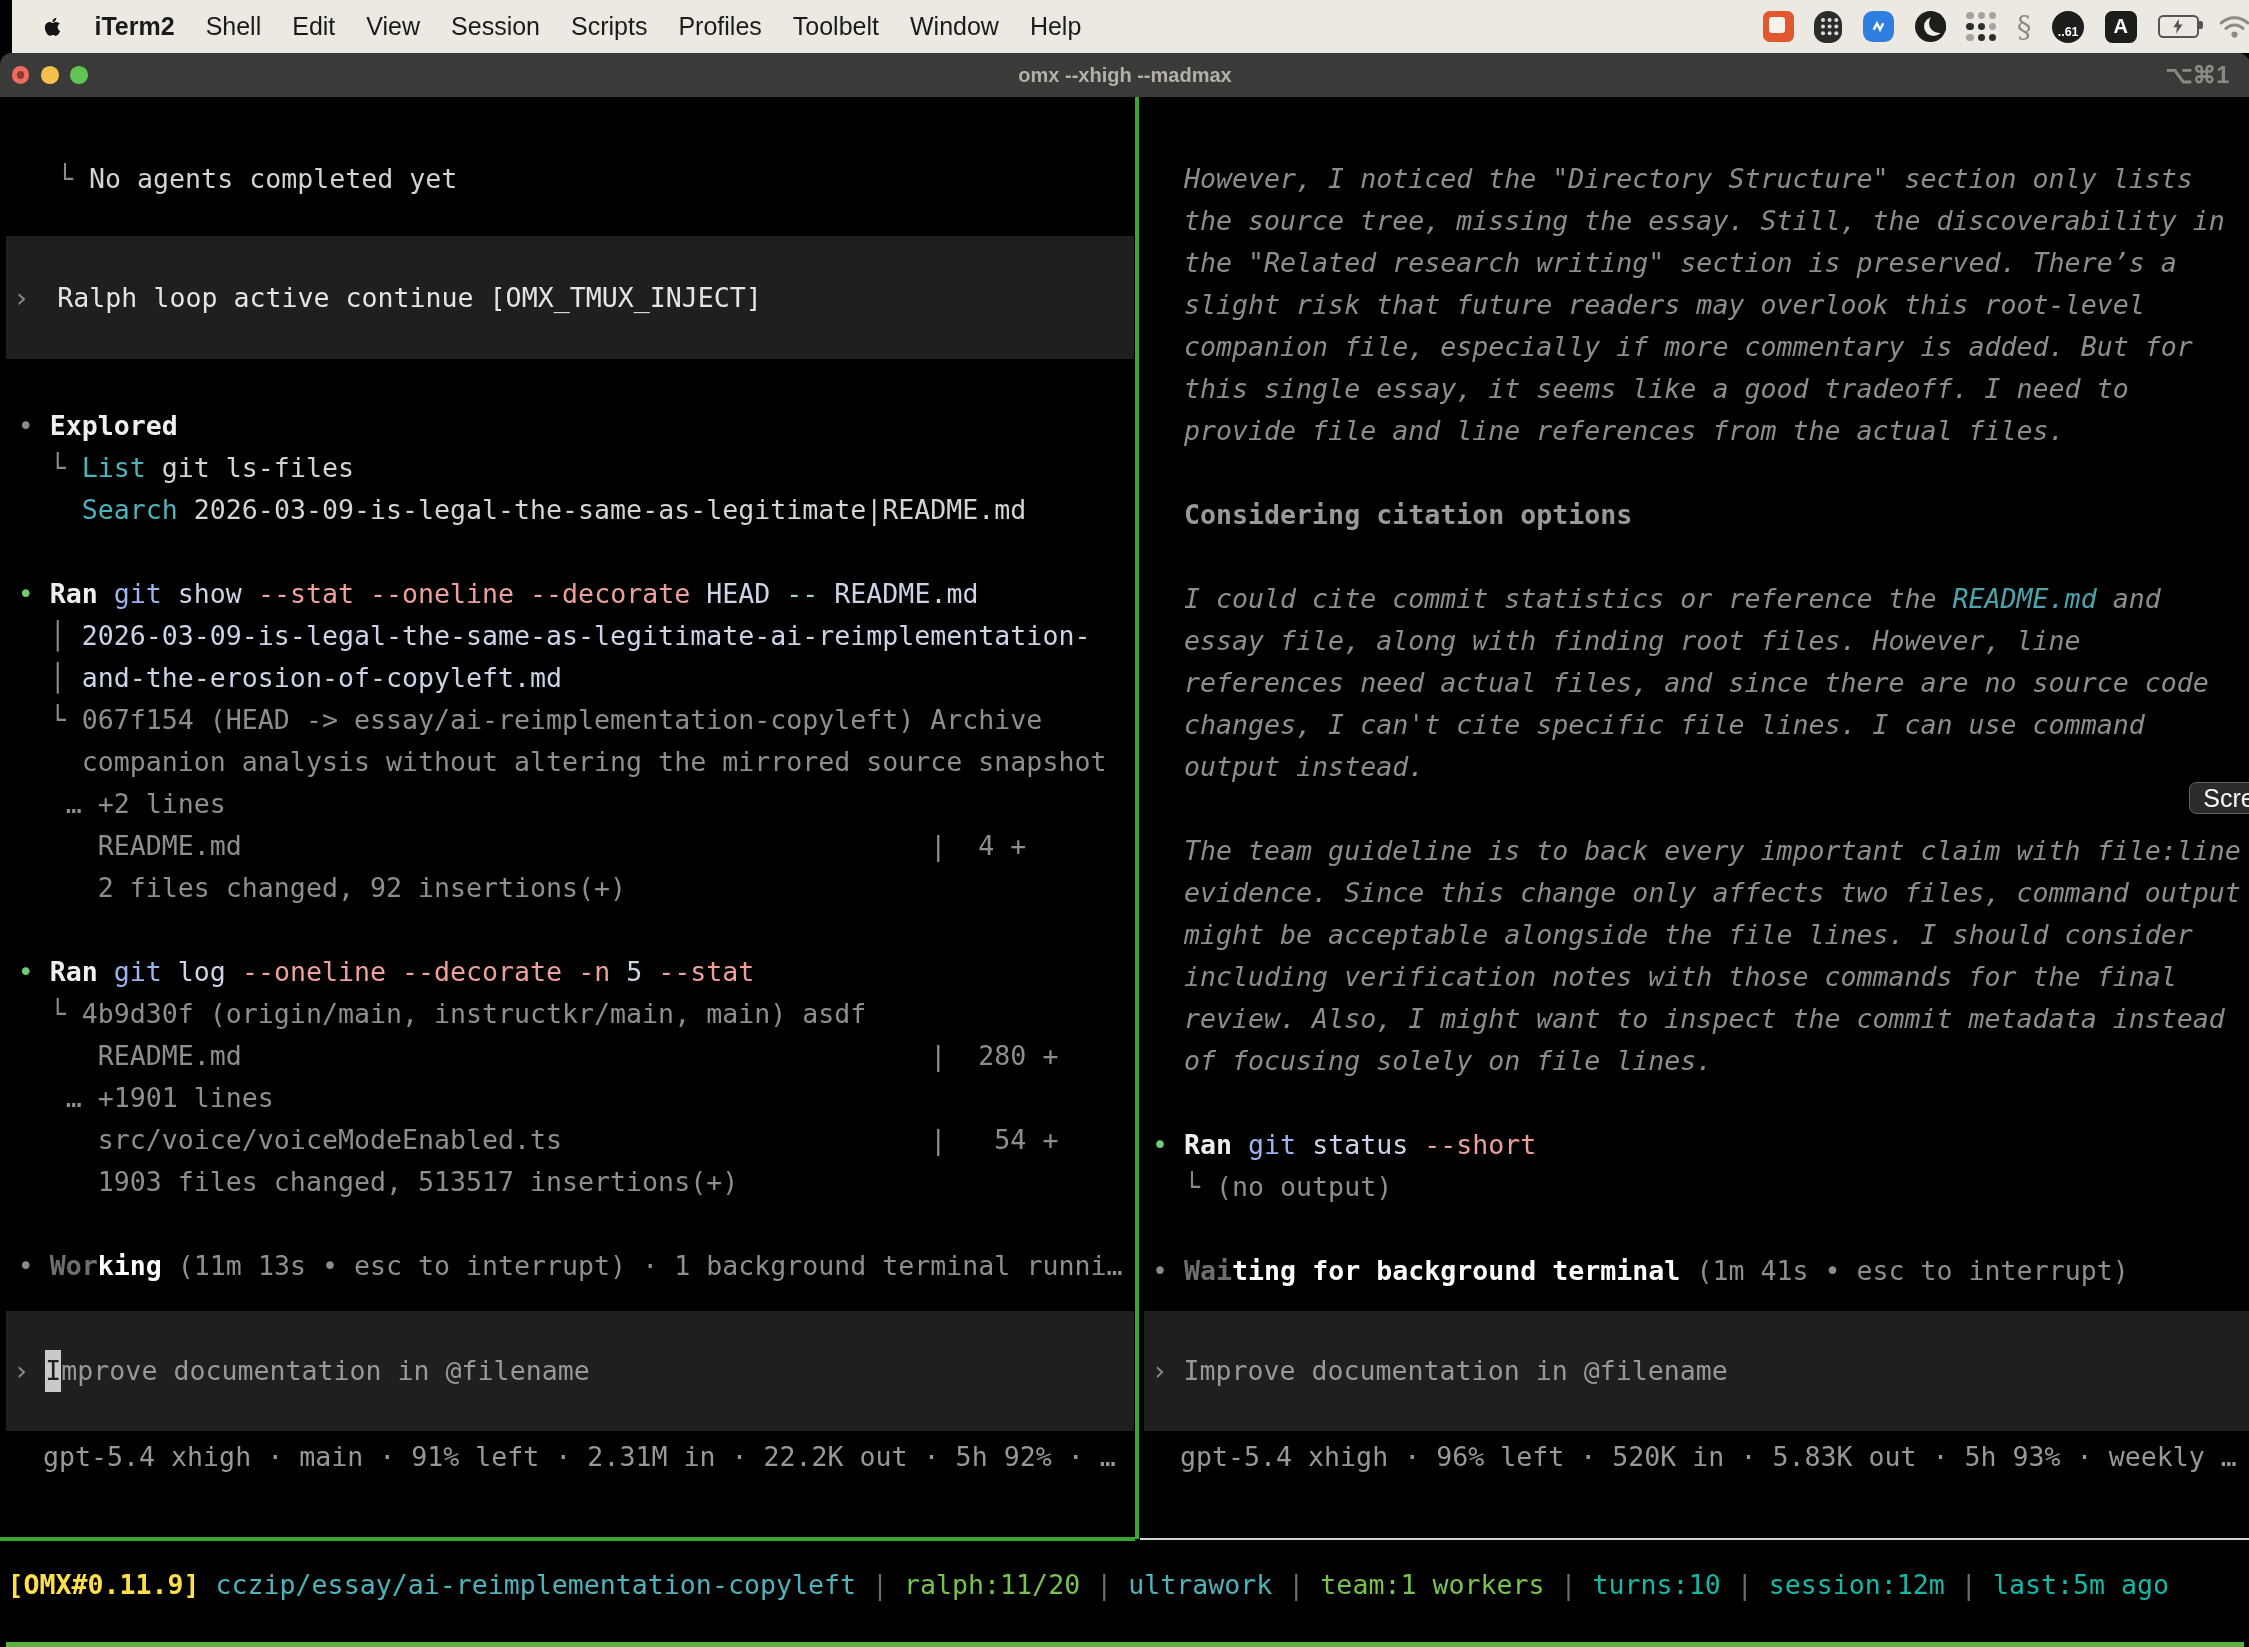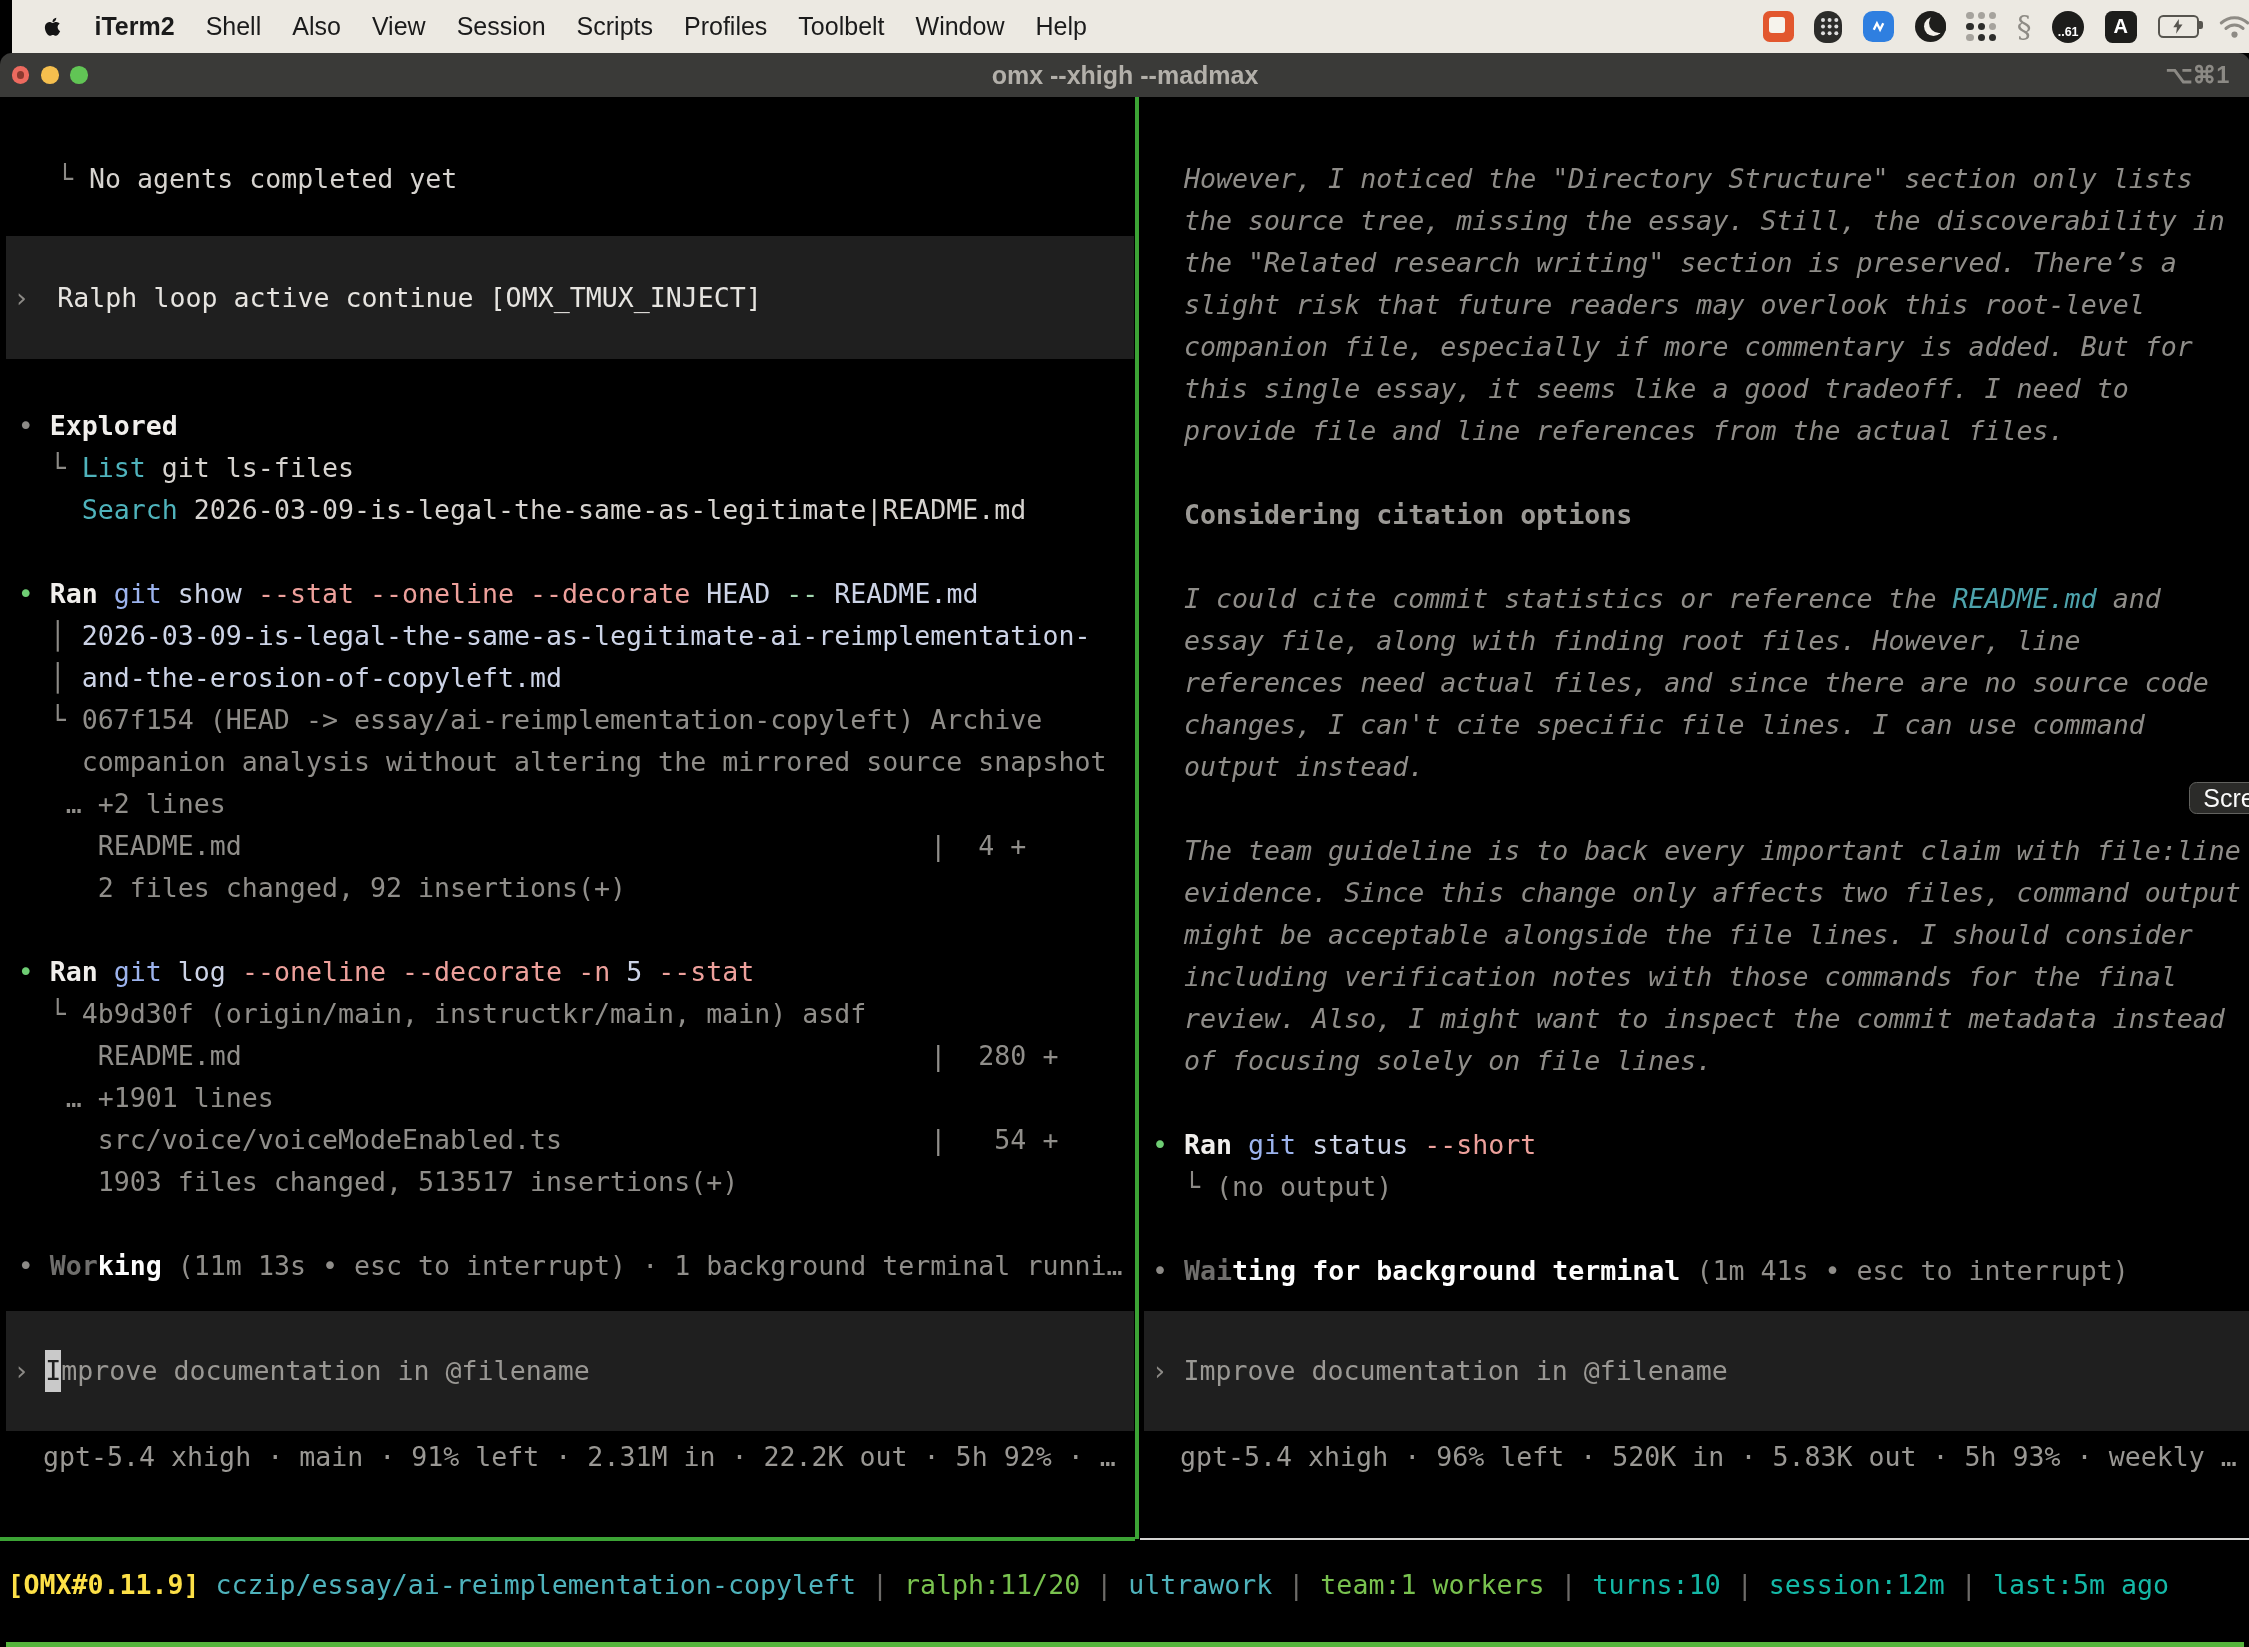--- a/index.html
+++ b/index.html
@@ -43,21 +43,21 @@
   .ic-wifi svg{width:31px;height:23.6px;}
   
   .window{position:absolute;left:0;top:53px;width:2250px;height:1594px;background:#000;border-radius:11.8px 11.8px 0 0;overflow:hidden;}
   .titlebar{position:absolute;left:0;top:0;width:100%;height:44px;background:#3a3a38;}
   .tl{position:absolute;top:13.3px;width:17.7px;height:17.7px;border-radius:50%;}
   .tl-red{left:11.8px;background:#ed6a5f;}
   .tl-red::after{content:"";position:absolute;left:5.2px;top:5.2px;width:7.4px;height:7.4px;border-radius:50%;background:#8c3a30;}
   .tl-yellow{left:41px;background:#f5bf4e;}
   .tl-green{left:70px;background:#61c555;}
   .wtitle{position:absolute;left:0;top:0;width:100%;height:44px;line-height:44px;text-align:center;
-    color:#b3b0aa;font-size:25px;font-weight:bold;}
+    color:#b3b0aa;font-size:20px;font-weight:bold;}
   .wshortcut{position:absolute;right:20.7px;top:0;height:44px;line-height:44px;color:#8c8a85;font-size:23.6px;font-weight:bold;}
   
   .term{position:absolute;left:0;top:44px;width:2250px;height:1550px;background:#000;
     font-family:"DejaVu Sans Mono",monospace;font-size:26.6px;line-height:42px;}
   .term pre{position:absolute;margin:0;font:inherit;white-space:pre;}
   .tline{height:42px;}
   .inputbox{position:absolute;background:#1f1f1f;display:flex;align-items:center;box-sizing:border-box;padding-left:7.4px;white-space:pre;}
   .prompt{color:#8c8a86;}
   .boxtext{color:#e6e4e0;margin-left:12px;}
   .boxplaceholder{color:#9a9894;}
@@ -101,21 +101,21 @@
 
 <div class="menubar">
   <span class="apple-logo">
     <svg viewBox="0 0 170 170" width="19" height="23.6">
         <path fill="#141414" d="M150.37 130.25c-2.45 5.66-5.35 10.87-8.71 15.66-4.58 6.53-8.33 11.05-11.22 13.56-4.48 4.12-9.28 6.23-14.42 6.35-3.69 0-8.14-1.05-13.32-3.18-5.2-2.12-9.97-3.17-14.34-3.17-4.58 0-9.49 1.05-14.75 3.17-5.26 2.13-9.5 3.24-12.74 3.35-4.93.21-9.84-1.96-14.75-6.52-3.13-2.73-7.05-7.41-11.73-14.04-5.03-7.08-9.17-15.29-12.41-24.65-3.47-10.11-5.21-19.9-5.21-29.38 0-10.86 2.35-20.22 7.04-28.07 3.69-6.3 8.61-11.28 14.76-14.93s12.79-5.51 19.95-5.63c3.91 0 9.05 1.21 15.43 3.59 6.36 2.39 10.45 3.6 12.24 3.6 1.34 0 5.88-1.42 13.57-4.24 7.28-2.62 13.42-3.7 18.44-3.28 13.63 1.1 23.87 6.47 30.68 16.15-12.19 7.39-18.22 17.73-18.1 31 .11 10.34 3.86 18.94 11.23 25.77 3.34 3.17 7.07 5.62 11.22 7.36-.9 2.61-1.85 5.11-2.86 7.51zM119.11 7.24c0 8.1-2.96 15.67-8.86 22.67-7.12 8.32-15.73 13.13-25.07 12.38a25.22 25.22 0 0 1-.19-3.07c0-7.78 3.39-16.1 9.4-22.91 3-3.45 6.82-6.31 11.45-8.6 4.62-2.25 8.99-3.5 13.1-3.74.12 1.08.17 2.17.17 3.27z"></path>
       </svg>
   </span>
   <span class="menu-items">
       <span class="menu-item first">iTerm2</span>
       <span class="menu-item">Shell</span>
-      <span class="menu-item">Also</span>
+      <span class="menu-item">Edit</span>
       <span class="menu-item">View</span>
       <span class="menu-item">Session</span>
       <span class="menu-item">Scripts</span>
       <span class="menu-item">Profiles</span>
       <span class="menu-item">Toolbelt</span>
       <span class="menu-item">Window</span>
       <span class="menu-item">Help</span>
     </span>
   <span class="statusicons">
     <span class="sic ic-msg"></span>

